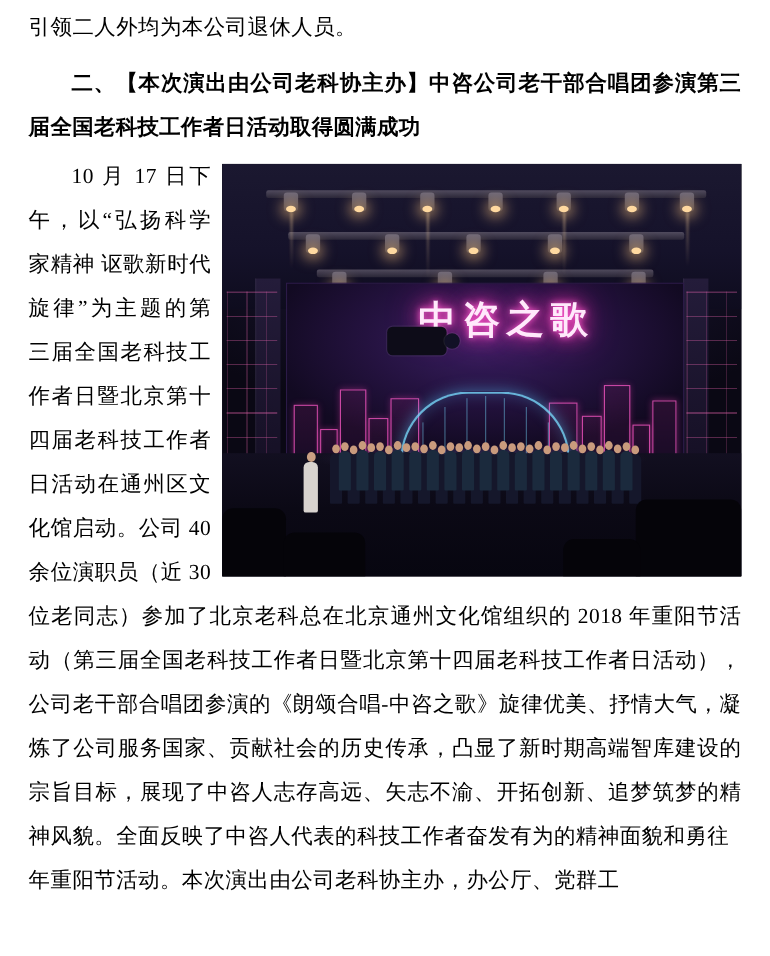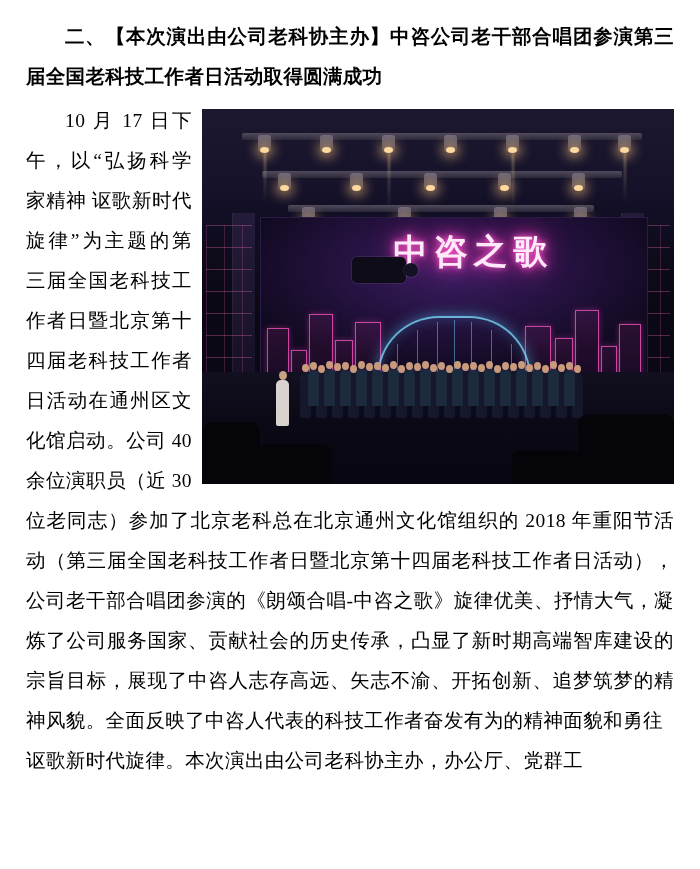--- a/index.html
+++ b/index.html
@@ -113,21 +113,20 @@
     filter: blur(1px);
   }
   .screen {
     position: absolute;
     left: 58px; top: 108px;
     width: 360px; height: 168px;
     background:
       radial-gradient(ellipse 55% 60% at 50% 30%, #3a1f63 0%, #24123f 55%, #120a22 100%);
     border: 1px solid #2b1a47;
     overflow: hidden;
-    padding-left: 26px;
   }
   .screen-title {
     position: absolute;
     left: 0; right: 0; top: 14px;
     text-align: center;
     font-size: 34px;
     font-weight: bold;
     letter-spacing: 6px;
     color: #ffe9fb;
     text-shadow:
@@ -258,20 +257,21 @@
     border-radius: 50%;
     background: #121126;
     box-shadow: 0 0 0 1px rgba(255,255,255,.08);
   }
 </style>
 </head>
 <body>
 
 <div class="page">
 
+  <p class="para">引领二人外均为本公司退休人员。</p>
 
   <div class="spacer-sm"></div>
 
   <p class="heading">二、【本次演出由公司老科协主办】中咨公司老干部合唱团参演第三届全国老科技工作者日活动取得圆满成功</p>
 
   <div class="spacer-xs"></div>
 
   <div class="body-block">
 
     <div class="figure">
@@ -387,15 +387,15 @@
         <div class="silhouette" style="left:0;    width:58px;  height:62px;"></div>
         <div class="silhouette" style="left:56px; width:74px;  height:40px;"></div>
         <div class="silhouette" style="right:0;   width:96px;  height:70px;"></div>
         <div class="silhouette" style="right:92px;width:70px;  height:34px;"></div>
       </div>
     </div>
 
     <span>10 月 17 日下午，以“弘扬科学家精神  讴歌新时代旋律”为主题的第三届全国老科技工作者日暨北京第十四届老科技工作者日活动在通州区文化馆启动。公司 40 余位演职员（近 30 位老同志）参加了北京老科总在北京通州文化馆组织的 2018 年重阳节活动（第三届全国老科技工作者日暨北京第十四届老科技工作者日活动），公司老干部合唱团参演的《朗颂合唱-中咨之歌》旋律优美、抒情大气，凝炼了公司服务国家、贡献社会的历史传承，凸显了新时期高端智库建设的宗旨目标，展现了中咨人志存高远、矢志不渝、开拓创新、追梦筑梦的精神风貌。全面反映了中咨人代表的科技工作者奋发有为的精神面貌和勇往</span>
   </div>
 
-  <p class="tail-para">讴歌新时代旋律。本次演出由公司老科协主办，办公厅、党群工</p>
+  <p class="tail-para">年重阳节活动。本次演出由公司老科协主办，办公厅、党群工</p>
 
 </div>
 
 </body></html>

